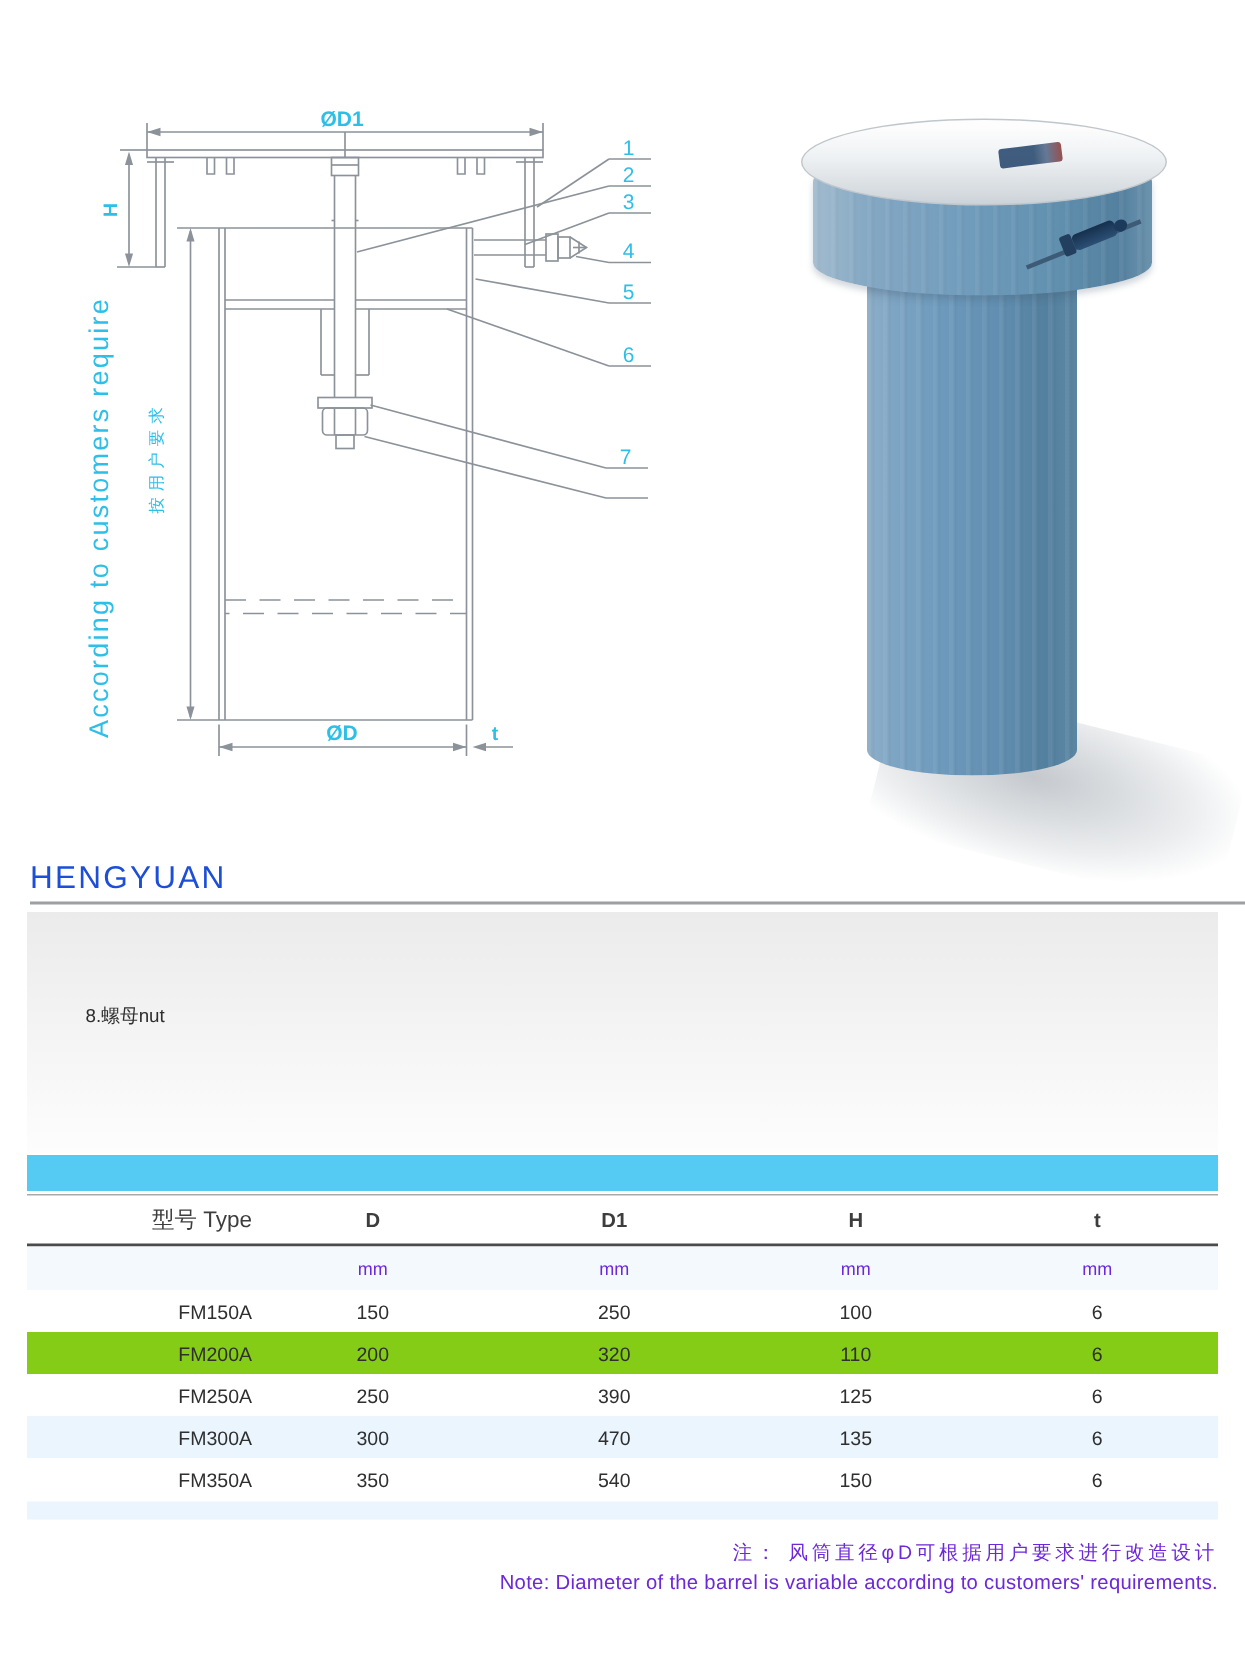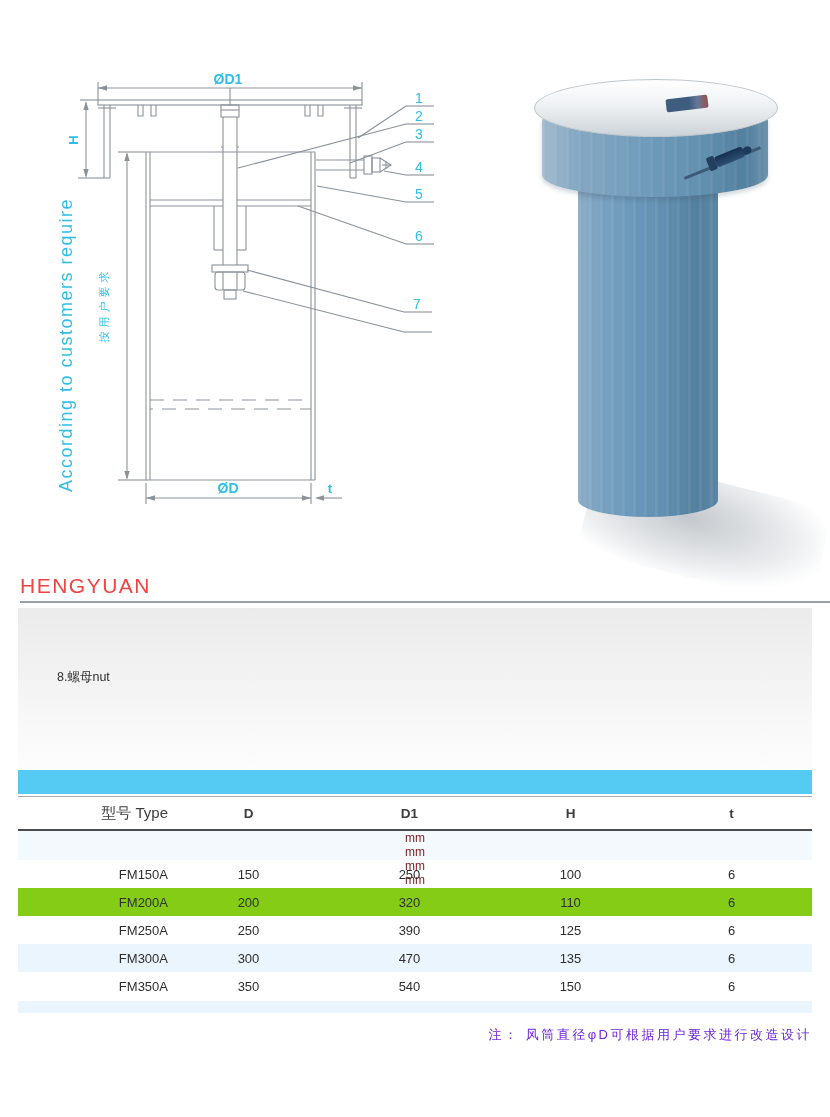--- a/index.html
+++ b/index.html
@@ -41,38 +41,38 @@
     position:absolute;left:176px;top:42px;width:42px;height:13px;
     background:linear-gradient(90deg,#27486e 55%,#52688a 75%,#8a3a39);
     border-radius:2px;transform:rotate(-7deg);opacity:.88;
   }
   #photo .handle{position:absolute;left:190px;top:78px;width:86px;height:52px;transform:rotate(-22deg);}
   #photo .handle .rod{position:absolute;left:0;top:28px;width:82px;height:3px;background:#3d5a77;}
   #photo .handle .collar{position:absolute;left:27px;top:19px;width:8px;height:14px;background:#223f5f;border-radius:2px;}
   #photo .handle .bolt{position:absolute;left:35px;top:21px;width:30px;height:11px;background:linear-gradient(#16304e,#2c4f74);border-radius:3px;}
   #photo .handle .tip{position:absolute;left:64px;top:22.5px;width:9px;height:8px;background:#1b3a5c;border-radius:50%;}
   
-  #brand{position:absolute;left:20px;top:574px;font-size:21px;letter-spacing:1.5px;color:#ef4444;font-weight:400;}
+  #brand{position:absolute;left:20px;top:574px;font-size:21px;letter-spacing:1.5px;color:#1d4ed8;font-weight:400;}
   #brand-rule{position:absolute;left:20px;top:601px;width:810px;height:2px;background:#9aa0a4;}
   
   #panel{
     position:absolute;left:18px;top:608px;width:794px;height:161px;
     background:linear-gradient(180deg,#ebebeb 0%,#f5f5f5 55%,#fdfdfd 100%);
   }
   #parts{position:absolute;left:39px;top:60px;width:700px;font-size:12.5px;line-height:1.55;color:#2e2e2e;}
   
   #cyan-bar{position:absolute;left:18px;top:770px;width:794px;height:24px;}
   #spec-table{position:absolute;left:18px;top:796px;width:794px;}
   .t-row{display:flex;align-items:center;}
   .c-type{width:150px;padding-left:22px;box-sizing:border-box;text-align:right;}
   .c-val{flex:1;text-align:center;}
   #spec-table .head{height:32px;border-top:1px solid #a9a9a9;border-bottom:2px solid #4b4b4b;}
   #spec-table .head .c-type{font-size:15px;color:#3d3d3d;}
   #spec-table .head .c-val{font-size:13.5px;font-weight:700;color:#3d3d3d;}
-  #spec-table .units{height:29px;font-size:12px;color:#7f1d1d;flex-direction:column;}
+  #spec-table .units{height:29px;font-size:12px;color:#6d28d9;}
   #spec-table .data{height:28px;font-size:13px;color:#2f2f2f;}
   #footer-strip{height:12px;margin-top:1px;}
   
   #notes{position:absolute;right:18px;top:1026px;text-align:right;color:#6d28d9;}
   #note-cn{font-size:13px;letter-spacing:2.5px;}
   #note-en{font-size:13.5px;margin-top:3px;letter-spacing:.2px;}
 </style>
 </head>
 <body>
 
@@ -276,15 +276,16 @@
       <div class="c-val">350</div>
       <div class="c-val">540</div>
       <div class="c-val">150</div>
       <div class="c-val">6</div>
     </div>
     <div id="footer-strip" style="background: rgb(234, 245, 253);"></div>
   </div>
 
   <div id="notes">
     <div id="note-cn">注： 风筒直径φD可根据用户要求进行改造设计</div>
+    <div id="note-en">Note: Diameter of the barrel is variable according to customers' requirements.</div>
   </div>
 
 </div>
 
 </body></html>

